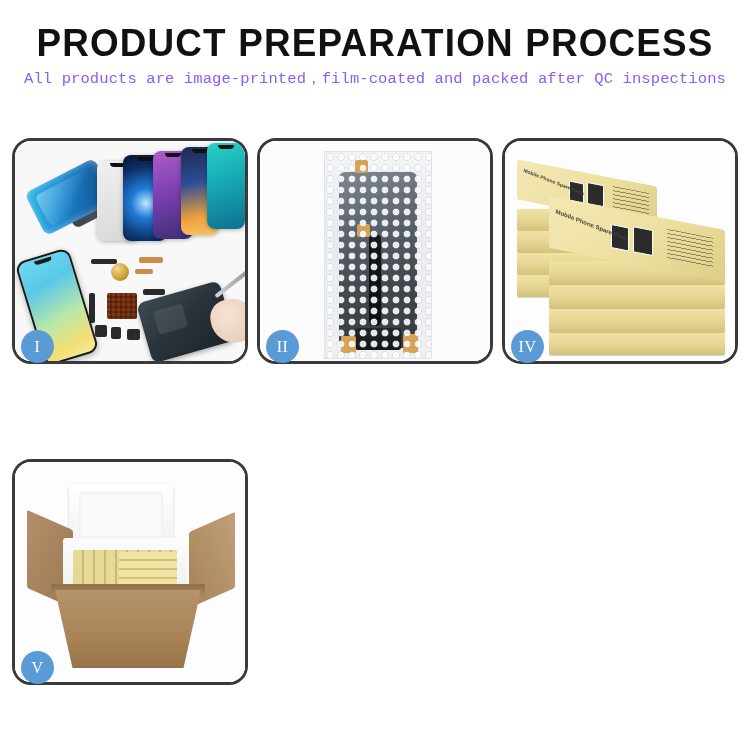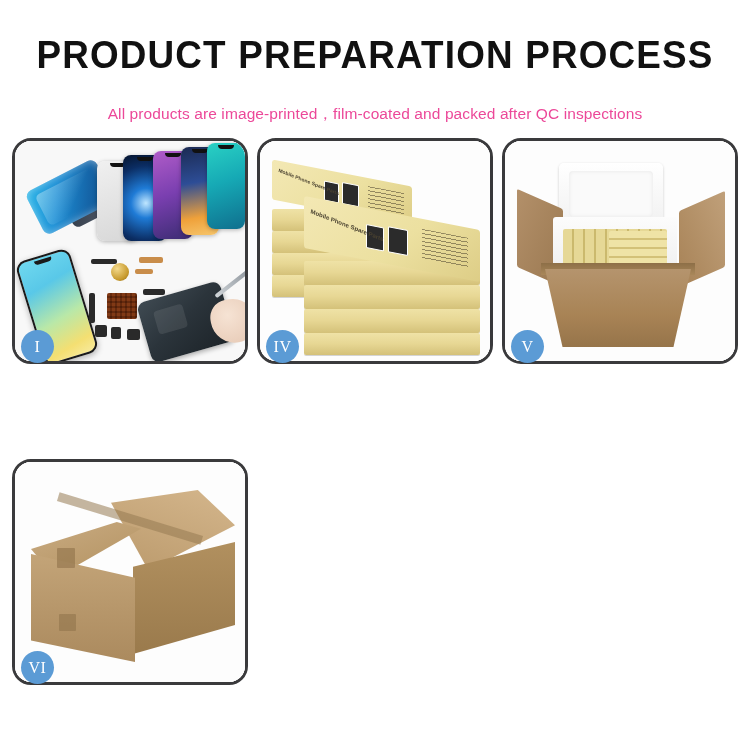--- a/index.html
+++ b/index.html
@@ -12,38 +12,38 @@
     width: 750px;
     height: 750px;
     font-family: "Liberation Sans", sans-serif;
     overflow: hidden;
     position: relative;
   }
 
   
   .header {
     text-align: center;
-    padding-top: 36px;
+    padding-top: 24px;
   }
   .title {
     font-family: "Liberation Sans", sans-serif;
     font-size: 38px;
     font-weight: 700;
     letter-spacing: 1.2px;
     color: #111111;
     line-height: 1.05;
     transform: scaleX(0.97);
     white-space: nowrap;
   }
   .subtitle {
-    font-family: Liberation Sans, sans-serif;
+    font-family: Liberation Mono, monospace;
     font-size: 15.5px;
     font-weight: 400;
-    color: #ec4899;
-    margin-top: 28px;
+    color: #8b5cf6;
+    margin-top: 4px;
     letter-spacing: 0.1px;
     white-space: nowrap;
   }
 
   
   .grid {
     position: absolute;
     left: 12px;
     top: 138px;
     width: 726px;
@@ -422,20 +422,38 @@
         <div class="bar" style="left:128px;top:148px;width:22px;height:6px;"></div>
 
         <div class="backplate"></div>
         <div class="tweezer"></div>
         <div class="hand"></div>
       </div>
     </div>
     <div class="badge">I</div>
   </div>
 
+  <div class="panel">
+    <div class="panel-inner">
+      <div class="scene">
+        <div class="p2-bg"></div>
+        <div class="bw-pouch">
+          <div class="bw-inner"></div>
+          <div class="bw-cable"></div>
+          <div class="bw-conn"></div>
+          <div class="bw-tab" style="left:30px;top:8px;"></div>
+          <div class="bw-tab" style="left:32px;top:72px;"></div>
+          <div class="bw-tab" style="left:16px;top:184px;width:15px;height:17px;"></div>
+          <div class="bw-tab" style="left:78px;top:182px;width:15px;height:19px;"></div>
+          <div class="bubbles"></div>
+        </div>
+      </div>
+    </div>
+    <div class="badge">II</div>
+  </div>
 
 
   <div class="panel">
     <div class="panel-inner">
       <div class="scene">
         <div class="p4-bg"></div>
         <div class="stack">
 
           <div class="sb" style="left:4px;  top:52px;  width:108px; height:22px;"></div>
           <div class="sb" style="left:4px;  top:74px;  width:108px; height:22px;"></div>
@@ -477,29 +495,14 @@
         <div class="c5-foambox"></div>
         <div class="c5-yellow"></div>
         <div class="c5-yellow2"></div>
         <div class="c5-rim"></div>
         <div class="c5-body"></div>
       </div>
     </div>
     <div class="badge">V</div>
   </div>
 
-  <div class="panel">
-    <div class="panel-inner">
-      <div class="scene">
-        <div class="p6-bg"></div>
-        <div class="c6-lidR"></div>
-        <div class="c6-lidL"></div>
-        <div class="c6-side"></div>
-        <div class="c6-front"></div>
-        <div class="c6-tapeH"></div>
-        <div class="c6-tab1"></div>
-        <div class="c6-tab2"></div>
-      </div>
-    </div>
-    <div class="badge">VI</div>
-  </div>
 
 </div>
 
 </body></html>

